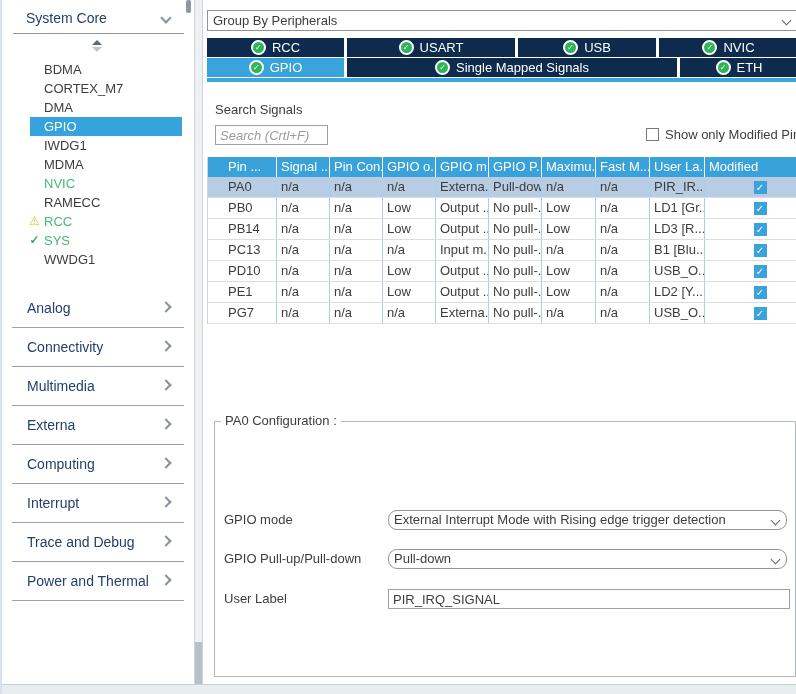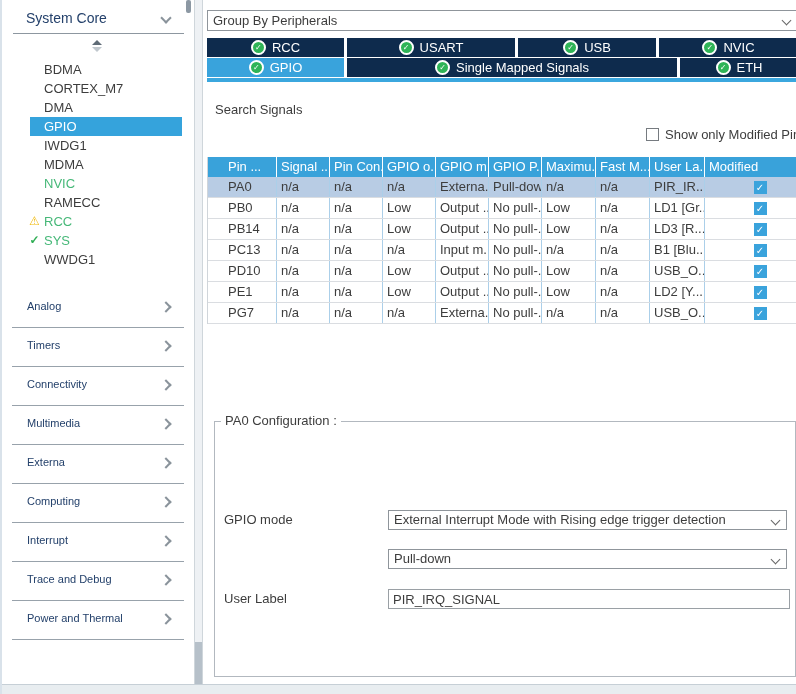--- a/index.html
+++ b/index.html
@@ -18,21 +18,21 @@
   .sb-thumb-top{position:absolute;left:184px;top:0;width:5px;height:13px;background:#8c98a3;border-radius:2px;}
   .sc-list{position:absolute;left:0;top:56px;width:192px;list-style:none;margin:4px;padding:0;}
   .sc-list li{position:relative;height:19px;line-height:19px;margin:0 16px 0 24px;padding-left:14px;cursor:default;}
   .sc-list li.selected{background:#35a3dc;color:#fff;}
   .sc-list li.green{color:#46b878;}
   .sc-list li .st-icon{position:absolute;left:-3px;top:0;width:15px;text-align:center;font-size:12px;}
   .st-icon.warn{color:#f0b90b;}
   .st-icon.ok{color:#2fae54;font-weight:bold;}
   .cats{position:absolute;left:0;top:290px;width:192px;}
   .cat{position:relative;height:39px;}
-  .cat .cat-label{position:absolute;left:25px;top:10px;color:#24416b;font-size:11px;}
+  .cat .cat-label{position:absolute;left:25px;top:10px;color:#24416b;font-size:14px;}
   .cat .cat-underline{position:absolute;left:10px;right:10px;bottom:1px;border-top:1px solid #98a2ab;}
   .chev{display:inline-block;border:solid #8a939b;border-width:0 2px 2px 0;padding:3px;}
   .chev.right{transform:rotate(-45deg);}
   .chev.down{transform:rotate(45deg);}
   .cat .chev{position:absolute;right:24px;top:13px;}
 
   
   .divider{position:absolute;left:192px;top:0;width:9px;height:684px;background:#eef1f4;
            border-left:1px solid #cfd6db;border-right:1px solid #cfd6db;box-sizing:border-box;}
   .divider .thumb{position:absolute;left:0;right:0;top:642px;height:42px;background:#b6c0c9;}
@@ -84,21 +84,21 @@
   .trowb .cell{border-right:1px solid #abcfe9;}
   .trowb .cell:last-child{border-right:none;}
   .trowb.sel{background:#b8cce4;}
   .modcell{display:flex;align-items:center;justify-content:center;padding-left:0;}
   .cb-checked{width:13px;height:13px;background:#3aa3dc;color:#fff;font-size:10px;line-height:13px;text-align:center;}
 
   
   .config{position:absolute;left:11px;top:421px;width:582px;height:256px;border:1px solid #b2b8bf;border-radius:0;box-sizing:border-box;}
   .config .legend{position:absolute;left:6px;top:-9px;background:#fff;padding:0 4px;}
   .cfg-row-label{position:absolute;left:21px;width:160px;height:20px;line-height:20px;}
-  .cfg-control{position:absolute;left:185px;width:399px;}
+  .cfg-control{position:absolute;left:185px;width:399px;border-radius:9px;}
   .cfg-input{position:absolute;left:185px;width:402px;height:20px;box-sizing:border-box;border:1px solid #9aa0a5;
              padding:0 4px;font-family:"Liberation Sans",sans-serif;font-size:13px;color:#3d3d3d;}
   .row-mode{top:510px;} .row-pull{top:549px;} .row-user{top:589px;}
   .cfg-control.selectbox{height:20px;line-height:18px;}
 
   
   .bottom-band{position:absolute;left:0;top:684px;width:796px;height:10px;background:#e8edf0;border-top:1px solid #c6cfd6;box-sizing:border-box;}
 </style>
 </head>
 <body>
@@ -127,25 +127,20 @@
         <li class="green"><span class="st-icon ok">✓</span><span>SYS</span></li>
         <li><span>WWDG1</span></li>
       </ul>
     <div class="cats">
         <div class="cat">
           <div class="cat-label">Analog</div>
           <span class="chev right"></span>
           <div class="cat-underline"></div>
         </div>
         <div class="cat">
-          <div class="cat-label">Timers</div>
-          <span class="chev right"></span>
-          <div class="cat-underline"></div>
-        </div>
-        <div class="cat">
           <div class="cat-label">Connectivity</div>
           <span class="chev right"></span>
           <div class="cat-underline"></div>
         </div>
         <div class="cat">
           <div class="cat-label">Multimedia</div>
           <span class="chev right"></span>
           <div class="cat-underline"></div>
         </div>
         <div class="cat">
@@ -217,20 +212,21 @@
           </div>
           <div class="tab">
             <span class="tick">✓</span>
             <span class="tab-label">ETH</span>
           </div>
         </div>
       <div class="tab-indicator"></div>
     </div>
 
     <div class="search-label">Search Signals</div>
+    <input class="search-input" type="text" placeholder="Search (Crtl+F)" style="">
 
     <div class="filter">
       <span class="checkbox"></span><span class="filter-label">Show only Modified Pins</span>
     </div>
 
     <div class="table">
       <div class="thead">
           <div class="cell c0">Pin ...</div>
           <div class="cell c1">Signal ...</div>
           <div class="cell c2">Pin Con...</div>
@@ -347,20 +343,21 @@
     <div class="config">
       <div class="legend">PA0 Configuration :</div>
     </div>
 
     <div class="cfg-row-label row-mode">GPIO mode</div>
     <div class="cfg-control selectbox row-mode">
       <span>External Interrupt Mode with Rising edge trigger detection</span>
       <span class="sel-chev"></span>
     </div>
 
+    <div class="cfg-row-label row-pull">GPIO Pull-up/Pull-down</div>
     <div class="cfg-control selectbox row-pull">
       <span>Pull-down</span>
       <span class="sel-chev"></span>
     </div>
 
     <div class="cfg-row-label row-user">User Label</div>
     <input class="cfg-input row-user" type="text" value="PIR_IRQ_SIGNAL" style="">
 
   </div>
 

